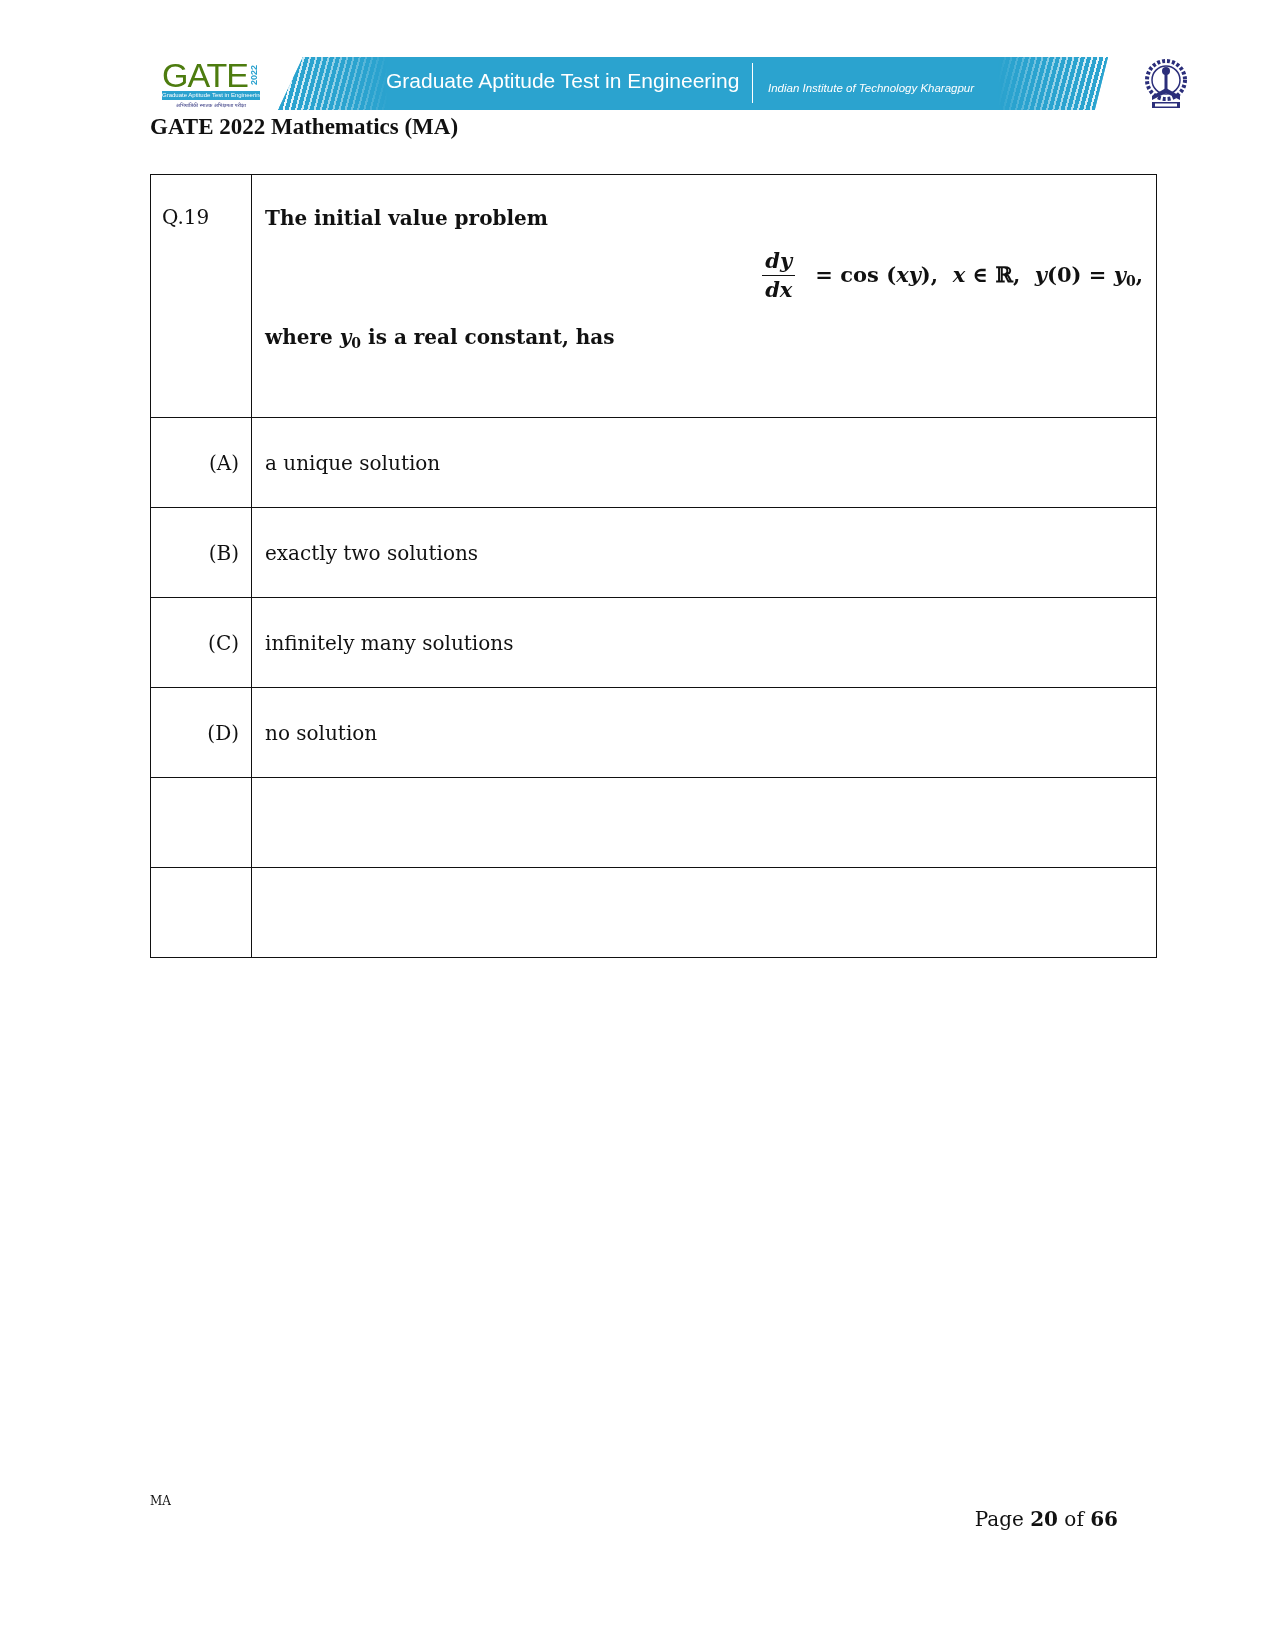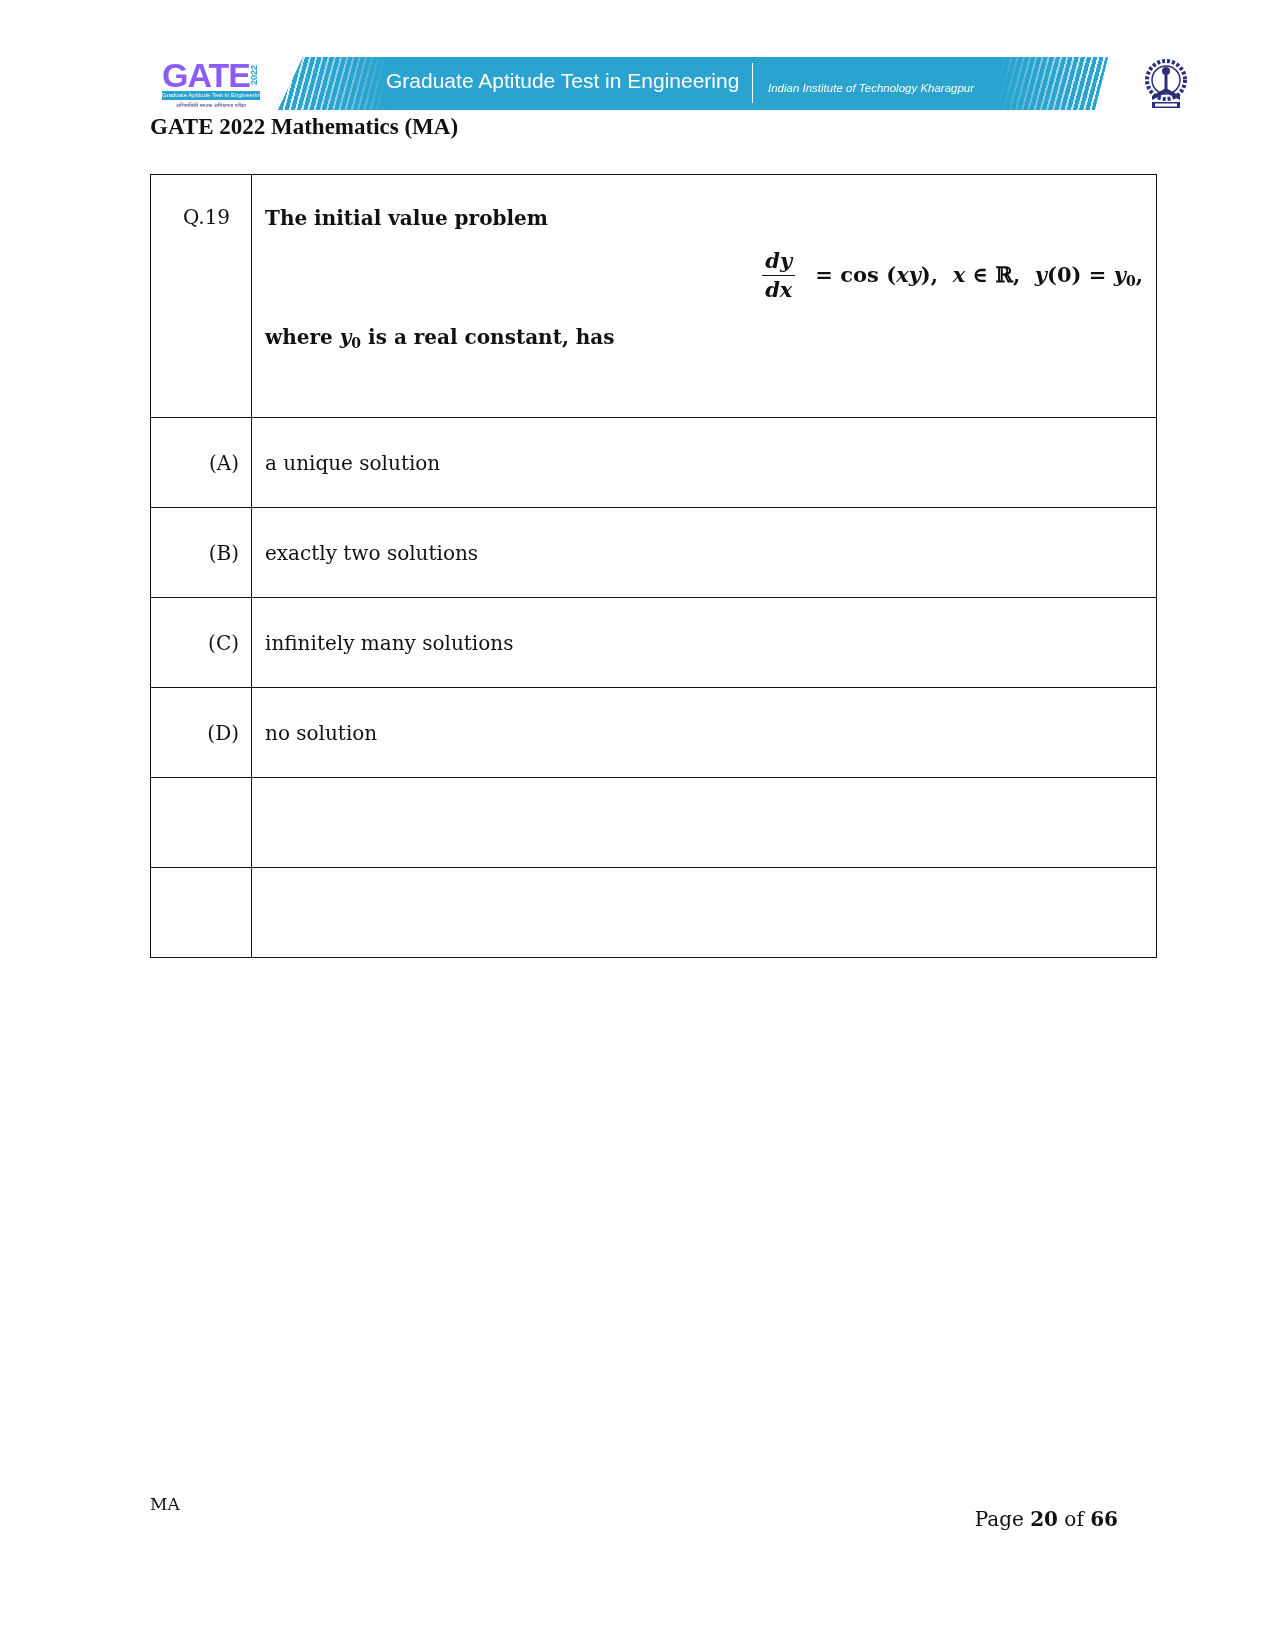--- a/index.html
+++ b/index.html
@@ -22,25 +22,25 @@
       left: 162px;
       top: 58px;
       width: 100px;
       height: 52px;
     }
     .gate-logo .word {
       position: absolute;
       left: 0;
       top: 0;
       font-family: "Liberation Sans", sans-serif;
-      font-weight: bold;
+      font-weight: normal;
       font-size: 34px;
       letter-spacing: -1px;
       line-height: 34px;
-      color: #8b5cf6;
+      color: #4d7c0f;
     }
     .gate-logo .year {
       position: absolute;
       left: 86px;
       top: 2px;
       width: 12px;
       height: 30px;
       font-family: "Liberation Sans", sans-serif;
       font-size: 9px;
       color: #2aa2cf;
@@ -182,21 +182,20 @@
       font-family: "DejaVu Serif", serif;
       font-size: 20px;
       padding: 0;
     }
     .qtable col.c1 { width: 101px; }
     .qtable col.c2 { width: 905px; }
 
     .q-row td { height: 212px; }
     .q-num {
       padding: 30px 0 0 11px !important;
-      text-align: center;
     }
     .q-body {
       padding: 30px 13px 0 13px !important;
       font-weight: bold;
     }
     .q-body .line {
       line-height: 26px;
       white-space: nowrap;
     }
     .equation {
@@ -243,21 +242,21 @@
       padding-left: 13px !important;
     }
     .empty-row td { height: 89px; }
 
     
     .footer-left {
       position: absolute;
       left: 150px;
       top: 1494px;
       font-family: "DejaVu Serif", serif;
-      font-size: 17px;
+      font-size: 12px;
     }
     .footer-right {
       position: absolute;
       right: 157px;
       top: 1494px;
       font-family: "DejaVu Serif", serif;
       font-size: 20px;
       white-space: nowrap;
       margin-top: 13px;
     }

